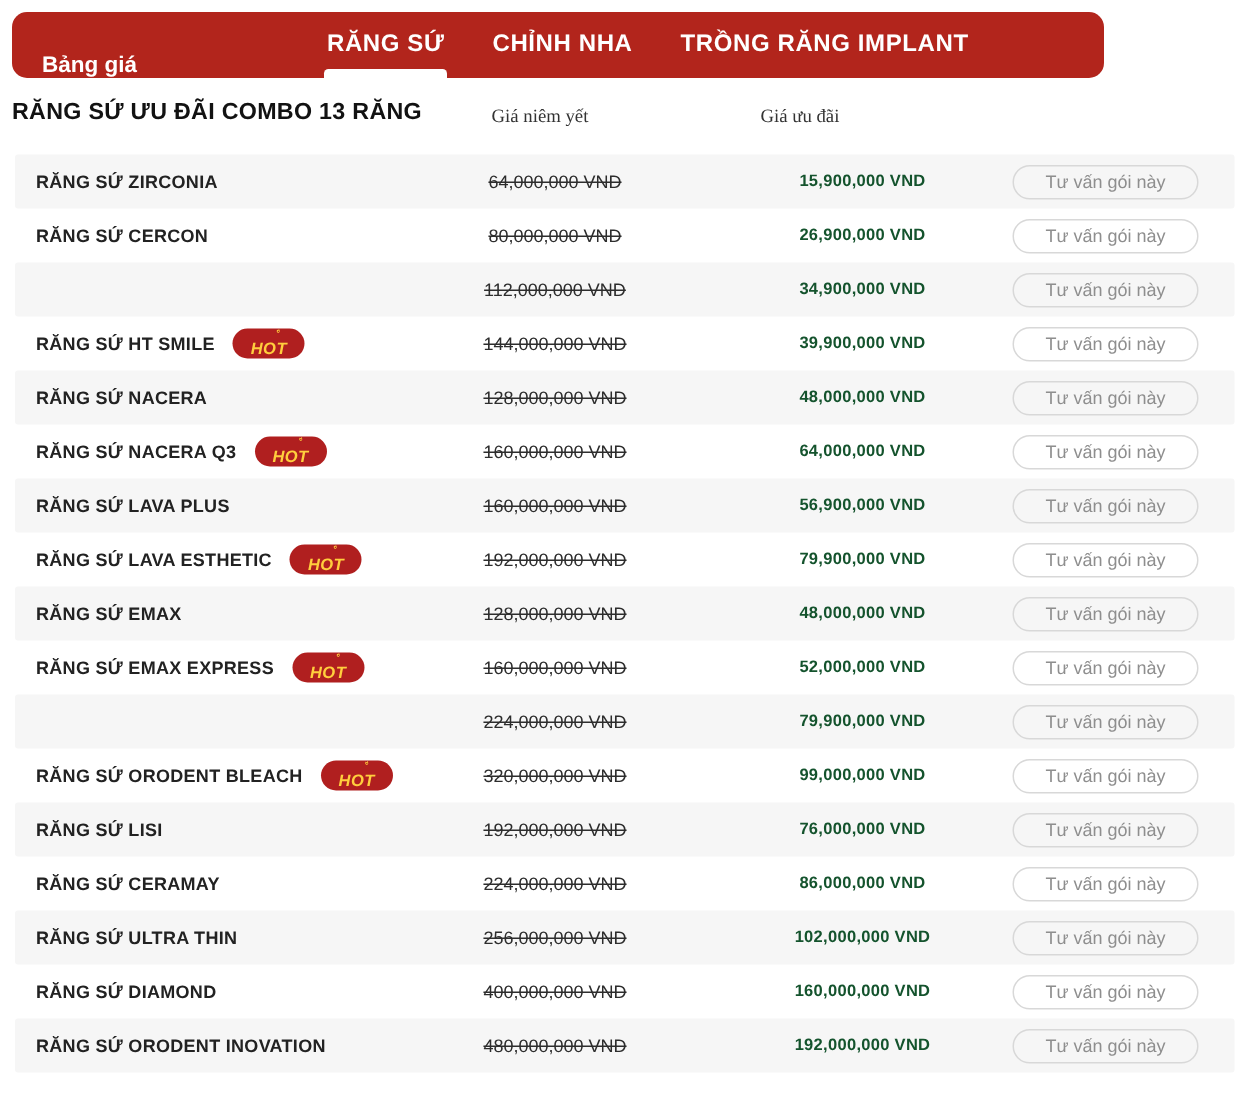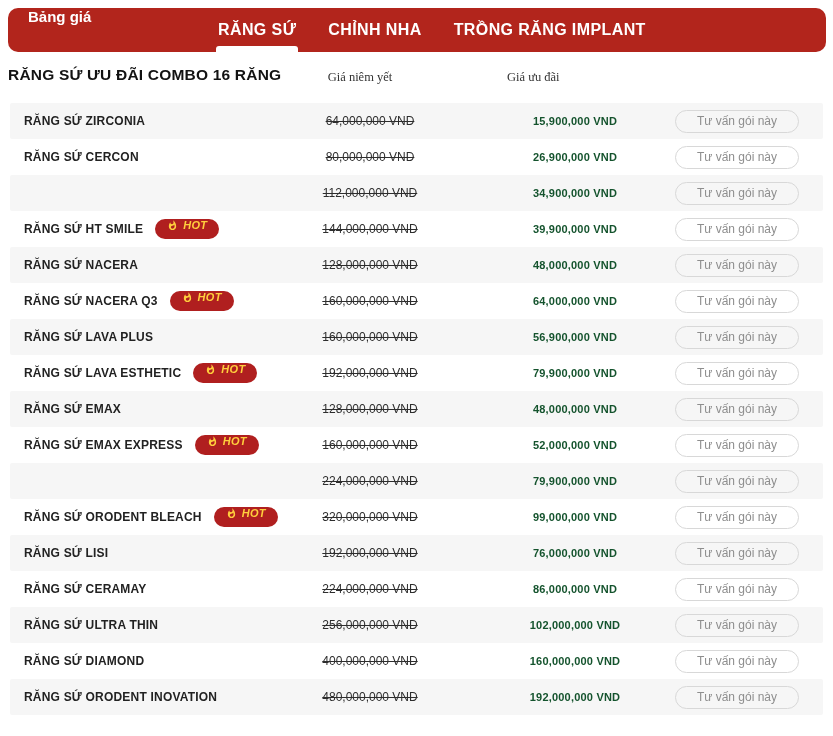--- a/index.html
+++ b/index.html
@@ -3,22 +3,22 @@
 <meta charset="utf-8">
 <style>
   * { margin:0; padding:0; box-sizing:border-box; }
   html,body { width:833px; height:736px; }
   body {
     position:relative; overflow:hidden; background:#ffffff;
     font-family:"Liberation Sans", sans-serif;
   }
   
   .topbar {
-    position:absolute; left:8px; top:8px; width:818px; height:44px;
-    background:#b2251c; border-radius:10px; display:flex; align-items:flex-start;
+    position:absolute; left:8px; top:8px; width:728px; height:44px;
+    background:#b2251c; border-radius:10px; display:flex; align-items:flex-end;
   }
   .topbar-title { color:#fff; font-weight:700; font-size:15px; margin-left:20px; }
   .tabs { position:absolute; left:210px; top:0; height:100%; display:flex; gap:32px; }
   .tab {
     position:relative; height:100%; display:flex; align-items:center;
     color:#fff; font-weight:700; font-size:16px; letter-spacing:.4px; cursor:pointer;
     white-space:nowrap;
   }
   .tab-indicator {
     position:absolute; left:-2px; right:-2px; bottom:0; height:6px;
@@ -38,22 +38,22 @@
   
   .table { position:absolute; left:10px; top:103px; width:813px; }
   .row { position:relative; height:36px; }
   .row.alt { background:#f6f6f6; border-radius:2px; }
   .cell-name {
     position:absolute; left:14px; top:0; bottom:0;
     display:flex; align-items:center; gap:12px;
     font-size:12px; font-weight:700; color:#222; letter-spacing:.2px; white-space:nowrap;
   }
   .hot-badge {
-    display:inline-flex; align-items:flex-start; gap:5px;
-    background:#b01f1f; border-radius:10px; height:20px; padding:0 12px;
+    display:inline-flex; align-items:flex-end; gap:5px;
+    background:#b01f1f; border-radius:10px; height:20px; padding:0 12px;flex-direction:column;
   }
   .hot-badge .hot-text {
     color:#ffce3d; font-size:11px; font-weight:700; font-style:italic; letter-spacing:.3px;
   }
   .cell-listed {
     position:absolute; left:260px; width:200px; top:0; bottom:0;
     display:flex; align-items:center; justify-content:center;
     font-size:12px; color:#2d2d2d; text-decoration:line-through; white-space:nowrap;
   }
   .cell-discount {
@@ -82,21 +82,21 @@
     </div>
     <div class="tab">
       <span>CHỈNH NHA</span>
     </div>
     <div class="tab">
       <span>TRỒNG RĂNG IMPLANT</span>
     </div>
   </div>
 </div>
 
-<div class="section-title">RĂNG SỨ ƯU ĐÃI COMBO 16 RĂNG</div>
+<div class="section-title">RĂNG SỨ ƯU ĐÃI COMBO 13 RĂNG</div>
 
 <div class="col-headers">
   <div class="col-listed-h">Giá niêm yết</div>
   <div class="col-discount-h">Giá ưu đãi</div>
 </div>
 
 <div class="table">
     <div class="row alt">
     <div class="cell-name">
       <span>RĂNG SỨ ZIRCONIA</span>

